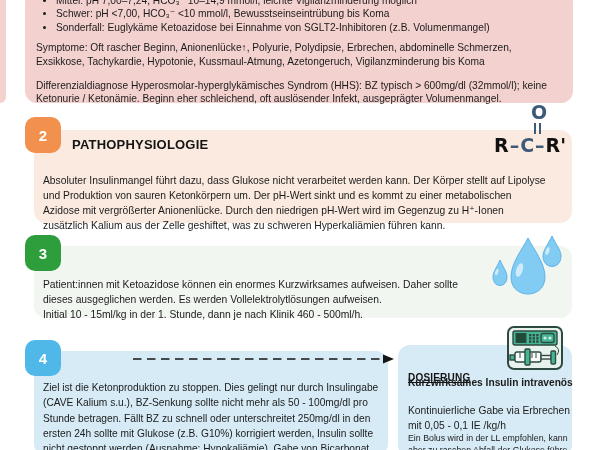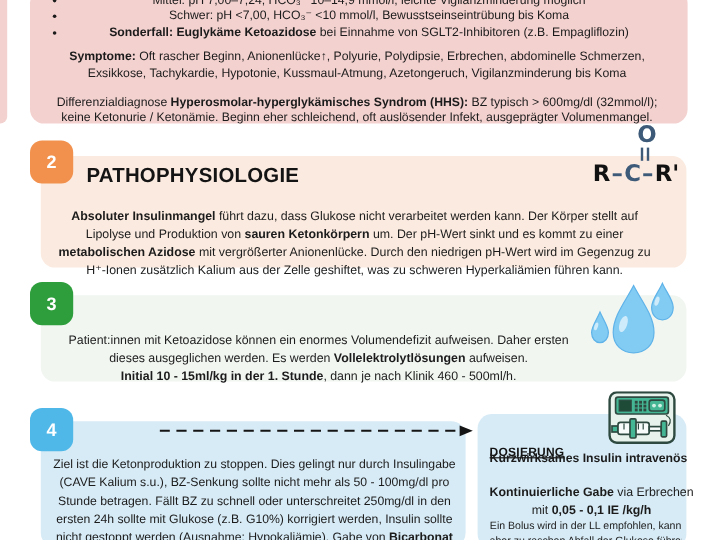--- a/index.html
+++ b/index.html
@@ -1,19 +1,19 @@
 <!DOCTYPE html>
 <html style="--pink: #F3D1CF; --peach: #FBEADF; --mint: #F1F6F1; --lightblue: #D7EBF6; --chip2: #F2914D; --chip3: #2E9E3C; --chip4: #4FB8E8; --navy: #3D5A79; --drop: #82CBF3; --pump: #45B694;"><head>
 <meta charset="utf-8">
 <style>
   html,body{margin:0;padding:0;background:#fff;}
   .page{position:relative;width:600px;height:450px;background:#fff;overflow:hidden;
-        font-family:"Liberation Sans","DejaVu Sans",sans-serif;color:#1b1b1b;text-align:center;}
+        font-family:"Liberation Sans","DejaVu Sans",sans-serif;color:#1b1b1b;}
   .box{position:absolute;border-radius:12px;box-sizing:border-box;}
-  .b{font-weight:bold;}
+  .b{font-weight:normal;}
   .it{}
 
   
   .sliver{position:absolute;left:0;top:-9px;width:6px;height:112px;background:var(--pink);
           border-radius:0 10px 10px 0;}
   .pinkbox{left:25px;top:-9px;width:548px;height:112px;background:var(--pink);
            padding:3px 14px 0 11px;font-size:10.2px;line-height:13.3px;}
   .pinkbox ul{margin:0;padding-left:20px;}
   .pinkbox li{margin:0;}
   .p-sym{margin:7.5px 0 0 0;}
@@ -24,21 +24,21 @@
         align-items:center;justify-content:center;color:#fff;font-weight:bold;font-size:15px;z-index:3;}
   .chip2{left:25px;top:117px;background:var(--chip2);}
   .chip3{left:25px;top:235px;background:var(--chip3);}
   .chip4{left:25px;top:340px;background:var(--chip4);}
 
   .peachbox{left:34px;top:130px;width:538px;height:93px;background:var(--peach);}
   .mintbox{left:34px;top:246px;width:538px;height:72px;background:var(--mint);}
   .insbox{left:34px;top:351px;width:354px;height:105px;background:var(--lightblue);}
   .dosbox{left:398px;top:345px;width:174px;height:112px;background:var(--lightblue);}
 
-  h2{position:absolute;margin:0;font-size:17px;font-weight:700;color:#141414;letter-spacing:.2px;z-index:2;}
+  h2{position:absolute;margin:0;font-size:13px;font-weight:700;color:#141414;letter-spacing:.2px;z-index:2;}
   .h-patho{left:72px;top:137px;}
   .h-vol{left:72px;top:251px;}
   .h-ins{left:63px;top:354px;font-size:16px;}
   .h-dos{left:408px;top:372px;font-size:10px;text-decoration:underline;}
 
   .bodytxt{position:absolute;font-size:10.3px;line-height:15.1px;z-index:2;}
   .body2{left:43px;top:149px;width:505px;margin-top:24px;}
   .body3{left:43px;top:267px;width:445px;line-height:15px;}
   .body4{left:43px;top:370px;width:338px;font-size:10.2px;line-height:15.3px;}
 
@@ -78,21 +78,21 @@
 <body>
 
 <div class="page">
 
   <div class="sliver"></div>
 
   <section class="box pinkbox">
     <ul>
       <li><span class="b"></span><span>Mittel: pH 7,00–7,24, HCO₃⁻ 10–14,9 mmol/l, leichte Vigilanzminderung möglich</span></li>
       <li><span class="b"></span><span>Schwer: pH &lt;7,00, HCO₃⁻ &lt;10 mmol/l, Bewusstseinseintrübung bis Koma</span></li>
-      <li><span class="b">Sonderfall: Euglykäme Ketoazidose</span><span> bei Einnahme von SGLT2-Inhibitoren (z.B. Empagliflozin)</span></li>
+      <li><span class="b">Sonderfall: Euglykäme Ketoazidose</span><span> bei Einnahme von SGLT2-Inhibitoren (z.B. Volumenmangel)</span></li>
     </ul>
     <p class="p-sym"><span class="b">Symptome:</span><span> Oft rascher Beginn, Anionenlücke↑, Polyurie, Polydipsie, Erbrechen, abdominelle Schmerzen, Exsikkose, Tachykardie, Hypotonie, Kussmaul-Atmung, Azetongeruch, Vigilanzminderung bis Koma</span></p>
     <p class="p-dd"><span>Differenzialdiagnose </span><span class="b">Hyperosmolar-hyperglykämisches Syndrom (HHS):</span><span> BZ typisch &gt; 600mg/dl (32mmol/l); keine Ketonurie / Ketonämie. Beginn eher schleichend, oft auslösender Infekt, ausgeprägter Volumenmangel.</span></p>
   </section>
 
   <div class="chip chip2">2</div>
   <section class="box peachbox"></section>
   <h2 class="h-patho">PATHOPHYSIOLOGIE</h2>
   <p class="bodytxt body2"><span class="b">Absoluter Insulinmangel</span><span> führt dazu, dass Glukose nicht verarbeitet werden kann. Der Körper stellt auf Lipolyse und Produktion von </span><span class="b">sauren Ketonkörpern</span><span> um. Der pH-Wert sinkt und es kommt zu einer </span><span class="b">metabolischen Azidose</span><span> mit vergrößerter Anionenlücke. Durch den niedrigen pH-Wert wird im Gegenzug zu H⁺-Ionen zusätzlich Kalium aus der Zelle geshiftet, was zu schweren Hyperkaliämien führen kann.</span></p>
 
@@ -104,21 +104,21 @@
       <span class="m-r">R</span>
       <span class="m-dash">–</span>
       <span class="m-c">C</span>
       <span class="m-dash">–</span>
       <span class="m-r">R'</span>
     </div>
   </div>
 
   <div class="chip chip3">3</div>
   <section class="box mintbox"></section>
-  <p class="bodytxt body3"><span>Patient:innen mit Ketoazidose können ein enormes Volumendefizit aufweisen. Daher ersten dieses ausgeglichen werden. Es werden </span><span class="b">Vollelektrolytlösungen</span><span> aufweisen.</span><br><span class="b">Initial 10 - 15ml/kg in der 1. Stunde</span><span>, dann je nach Klinik 460 - 500ml/h.</span></p>
+  <p class="bodytxt body3"><span>Patient:innen mit Ketoazidose können ein enormes Kurzwirksames aufweisen. Daher sollte dieses ausgeglichen werden. Es werden </span><span class="b">Vollelektrolytlösungen</span><span> aufweisen.</span><br><span class="b">Initial 10 - 15ml/kg in der 1. Stunde</span><span>, dann je nach Klinik 460 - 500ml/h.</span></p>
 
   <svg class="icon-svg drops" width="84" height="76" viewBox="0 0 84 76">
     <path class="drop-fill" d="M12,30 C9.5,36 5,42 5,47 C5,52 8,55.5 12,55.5 C16,55.5 19,52 19,47 C19,42 14.5,36 12,30 Z"></path>
     <path class="drop-fill" d="M64,6 C61,13 55,20 55,26 C55,32.5 59,36.5 64,36.5 C69,36.5 73,32.5 73,26 C73,20 67,13 64,6 Z"></path>
     <path class="drop-fill" d="M40,8 C34,20 23,33 23,47 C23,57.5 30.5,64 40,64 C49.5,64 57,57.5 57,47 C57,33 46,20 40,8 Z"></path>
     <ellipse class="drop-hl" cx="31.5" cy="40" rx="3.2" ry="7" transform="rotate(18 31.5 40)"></ellipse>
     <ellipse class="drop-hl" cx="59.5" cy="21" rx="1.8" ry="4" transform="rotate(18 59.5 21)"></ellipse>
     <ellipse class="drop-hl" cx="8.8" cy="42" rx="1.5" ry="3.4" transform="rotate(18 8.8 42)"></ellipse>
   </svg>
 

